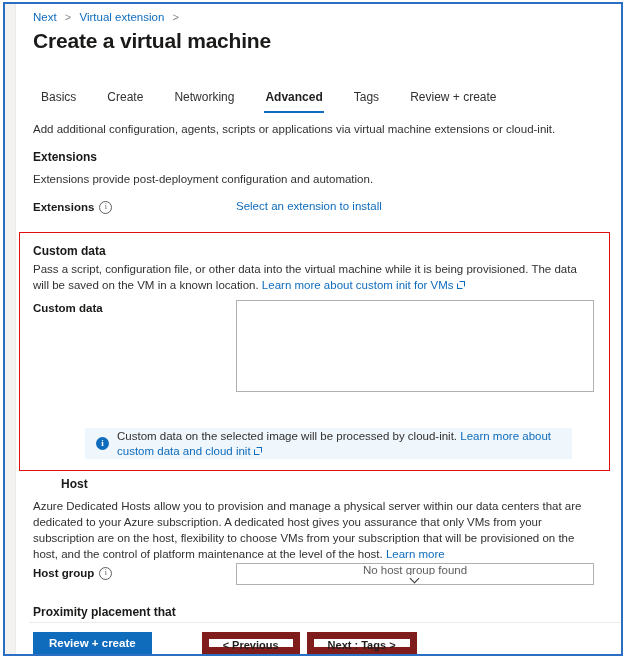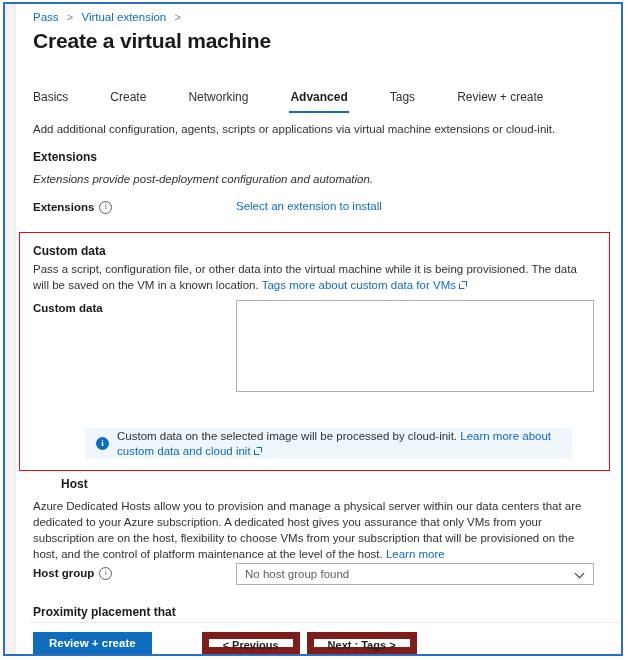--- a/index.html
+++ b/index.html
@@ -80,25 +80,25 @@
     font-weight: bold;
     color: #1b1a19;
     letter-spacing: -0.2px;
     line-height: 28px;
     text-align: center;
   }
 
   
   .tabs {
     position: absolute;
-    left: 16px;
+    left: 24px;
     top: 85px;
     display: flex;
     align-items: flex-end;
-    gap: 16px;
+    gap: 5px;
   }
   .tab {
     position: relative;
     padding: 0 13px 8px 13px;
     font-size: 12px;
     color: #323130;
     cursor: pointer;
     white-space: nowrap;
     line-height: 16px;
   }
@@ -202,21 +202,21 @@
     right: 0; top: 0;
     width: 6px; height: 6px;
     border: 1px solid #0f6cbd;
     border-bottom-color: transparent;
     border-left-color: transparent;
     box-sizing: border-box;
   }
 
   
   .ext-section-head { position: absolute; left: 16px; top: 146px; }
-  .ext-section-desc { position: absolute; left: 16px; top: 167px; font-style: italic; }
+  .ext-section-desc { position: absolute; left: 16px; top: 167px; }
   .ext-field-label  { position: absolute; left: 16px; top: 196px; }
   .ext-select-link  { position: absolute; left: 219px; top: 196px; font-size: 11.5px; }
 
   
   .highlight-box {
     position: absolute;
     left: 2px;
     top: 228px;
     width: 591px;
     height: 239px;
@@ -308,20 +308,21 @@
     top: 559px;
     width: 358px;
     height: 22px;
     border: 1px solid #b3b0ad;
     box-sizing: border-box;
     background: #ffffff;
     display: flex;
     align-items: center;
     padding: 0 8px;
     cursor: pointer;
+    flex-direction: column;
   }
   .host-group-value {
     flex: 1;
     font-size: 11.5px;
     color: #605e5c;
     white-space: nowrap;
     overflow: hidden;
   }
   .chevron {
     width: 9px;
@@ -387,21 +388,21 @@
 </head>
 <body>
 
 <div class="page-frame">
 
   <div class="left-gutter"></div>
 
   <div class="blade">
 
     <div class="breadcrumb">
-      <span class="crumb-link">Pass</span>
+      <span class="crumb-link">Next</span>
       <span class="crumb-sep">&gt;</span>
       <span class="crumb-link">Virtual extension</span>
       <span class="crumb-sep">&gt;</span>
     </div>
 
     <div class="blade-title">Create a virtual machine</div>
 
     <div class="tabs">
       <div class="tab">Basics</div>
       <div class="tab">Create</div>
@@ -420,21 +421,21 @@
 
       <div class="ext-field-label">
         <span class="field-label">Extensions</span><span class="info-icon"></span>
       </div>
 
       <div class="ext-select-link">
         <a class="link">Select an extension to install</a>
       </div>
 
       <div class="section-head cd-head">Custom data</div>
-      <div class="body-text cd-desc"><span>Pass a script, configuration file, or other data into the virtual machine while it is being provisioned. The data will be saved on the VM in a known location. </span><a class="link">Tags more about custom data for VMs</a><span class="ext-icon"></span></div>
+      <div class="body-text cd-desc"><span>Pass a script, configuration file, or other data into the virtual machine while it is being provisioned. The data will be saved on the VM in a known location. </span><a class="link">Learn more about custom init for VMs</a><span class="ext-icon"></span></div>
 
       <div class="cd-label">
         <span class="field-label">Custom data</span>
       </div>
 
       <textarea class="cd-textarea" placeholder="" style=""></textarea>
 
       <div class="info-banner">
         <span class="banner-icon"></span>
         <span class="banner-text"><span>Custom data on the selected image will be processed by cloud-init. </span><a class="link">Learn more about custom data and cloud init</a><span class="ext-icon"></span></span>

